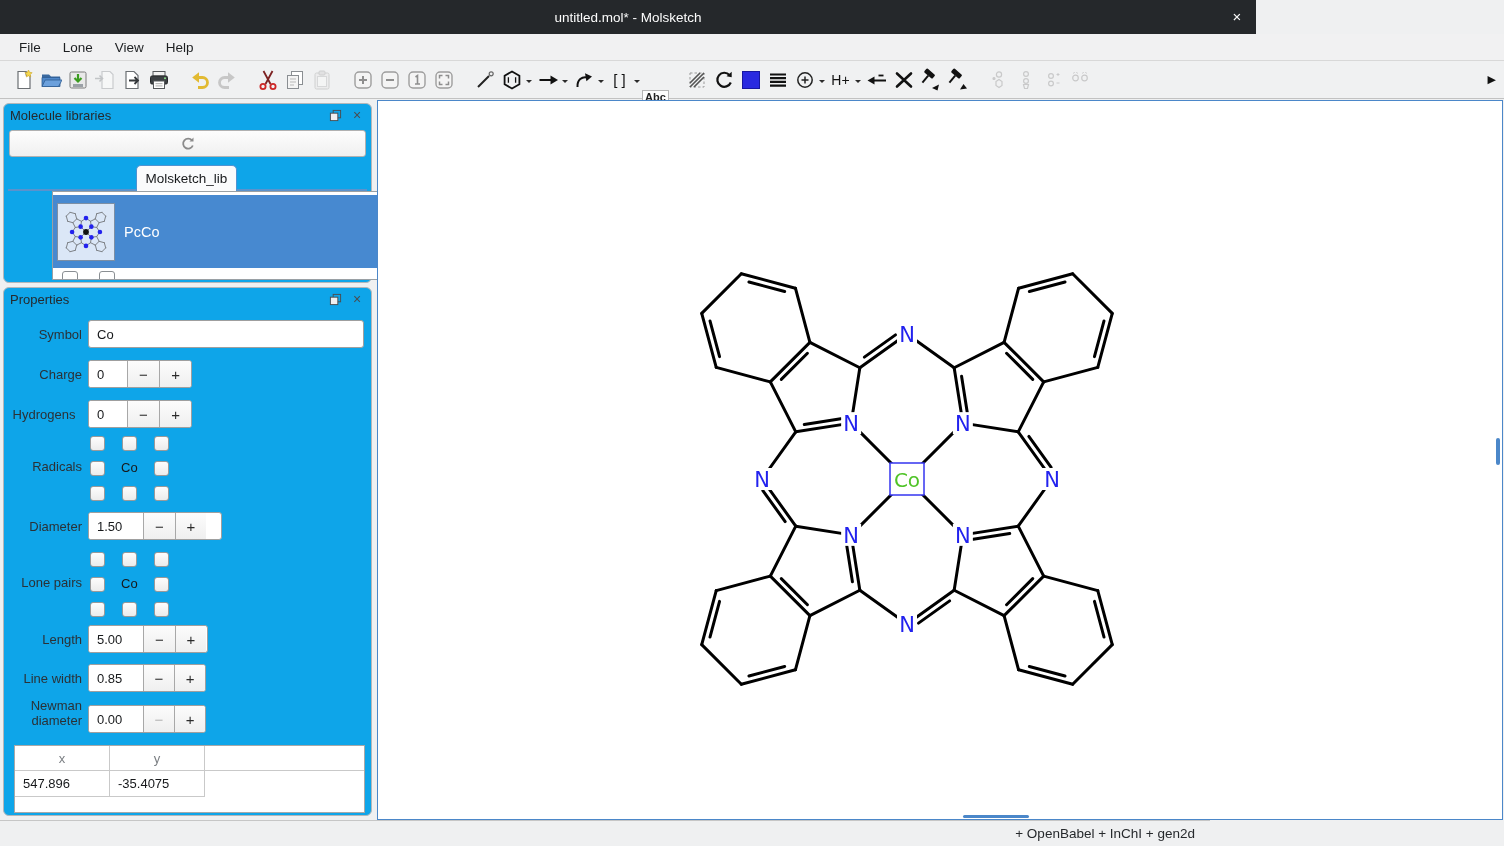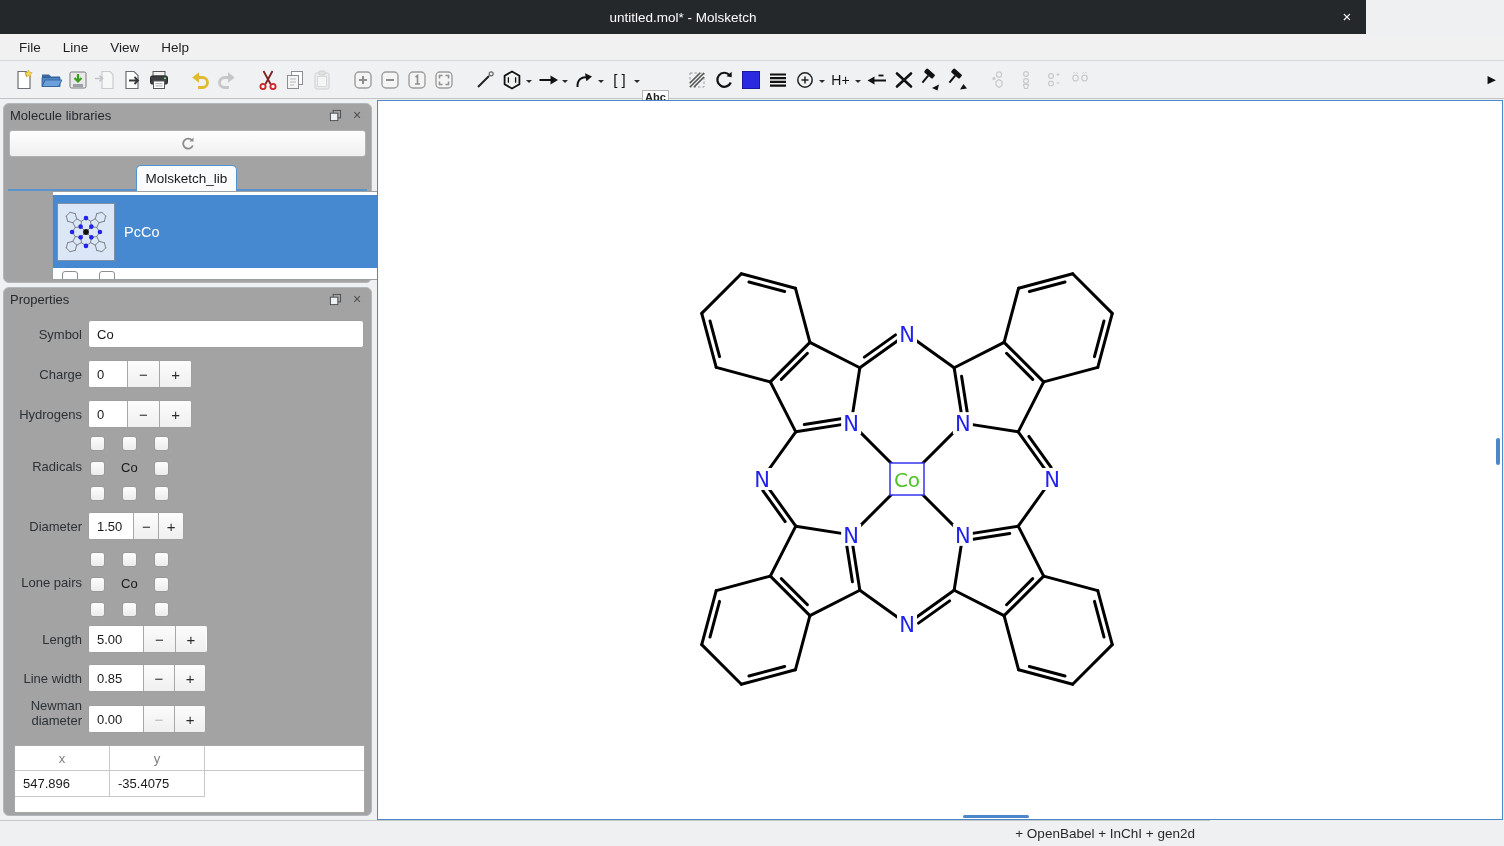--- a/index.html
+++ b/index.html
@@ -1,21 +1,21 @@
 <!DOCTYPE html>
 <html><head>
 <meta charset="utf-8">
 <style>
   html,body{margin:0;padding:0;background:#555;}
   *{box-sizing:border-box;}
   #app{position:relative;width:1504px;height:846px;background:#eff0f1;
        font-family:"Liberation Sans","DejaVu Sans",sans-serif;color:#26292c;overflow:hidden;}
 
   
-  .titlebar{position:absolute;left:0;top:0;width:1366px;height:34px;background:#25282b;
+  .titlebar{position:absolute;left:0;top:0;width:1256px;height:34px;background:#25282b;
             display:flex;align-items:center;justify-content:center;}
   .titlebar .title{color:#fcfcfc;font-size:13.5px;}
   .titlebar .close{position:absolute;right:10px;top:8px;width:18px;height:18px;color:#fcfcfc;
                    font-size:15px;line-height:18px;text-align:center;cursor:pointer;}
 
   
   .menubar{position:absolute;left:0;top:34px;width:1504px;height:27px;background:#f1f1f2;
            border-bottom:1px solid #d8d8d8;display:flex;padding-left:8px;}
   .menubar .mitem{padding:0 11px;font-size:13.5px;color:#1d1f21;height:100%;display:flex;align-items:center;cursor:default;}
 
@@ -30,21 +30,21 @@
   .tbtext{font-size:13px;color:#111;}
   .abcbox{font-size:11px;font-weight:bold;color:#222;border:1px solid #b5b5b5;padding:0 2px;background:#fdfdfd;line-height:13px;margin-top:44px;}
   .abcwrap{display:flex;flex-direction:column;align-items:center;}
   .abcwrap .under{width:0;height:0;border:4px solid transparent;border-top-color:#e8882a;margin-top:1px;}
   .swatch{width:18px;height:18px;background:#2a2ae0;border:1px solid #1818a0;}
   .spacer{flex:1 1 auto;}
   .extend{font-size:11px;color:#111;margin-right:8px;}
 
   
   .dock{position:absolute;left:0;top:99px;width:376px;height:721px;background:#eff0f1;}
-  .panel{position:absolute;left:3px;width:369px;background:#a3a3a3;border:1px solid #b4b7ba;border-radius:6px;}
+  .panel{position:absolute;left:3px;width:369px;background:#0ea5e9;border:1px solid #b4b7ba;border-radius:6px;}
   .panel-head{height:22px;display:flex;align-items:center;padding:0 6px;}
   .panel-title{font-size:13px;color:#252a2e;flex:1;}
   .panel-ic{width:16px;height:16px;display:flex;align-items:center;justify-content:center;color:#4a4d50;margin-left:6px;cursor:pointer;}
   .panel-ic svg{display:block;}
   .panel-x{font-size:14px;line-height:14px;}
 
   
   #lib-panel{top:4px;height:180px;}
   .refresh-btn{position:absolute;left:5px;top:26px;width:357px;height:27px;border:1px solid #b1b1b1;border-radius:3px;
                background:linear-gradient(#fdfdfd,#f0f0f0);display:flex;align-items:center;justify-content:center;
@@ -99,21 +99,21 @@
 
 <div id="app">
 
   <div class="titlebar">
     <span class="title">untitled.mol* - Molsketch</span>
     <span class="close">×</span>
   </div>
 
   <div class="menubar">
     <span class="mitem">File</span>
-    <span class="mitem">Line</span>
+    <span class="mitem">Lone</span>
     <span class="mitem">View</span>
     <span class="mitem">Help</span>
   </div>
 
   <div class="toolbar">
     <div class="tb">
         <svg width="22" height="22" viewBox="0 0 22 22">
           <path d="M5 2.5h8l4 4v13H5z" fill="#fff" stroke="#6b6f73" stroke-width="1.2"></path>
           <path d="M13 2.5v4h4" fill="none" stroke="#6b6f73"></path>
           <path d="M15.5 1l1.1 2.3 2.5.4-1.8 1.8.4 2.5-2.2-1.2-2.2 1.2.4-2.5-1.8-1.8 2.5-.4z" fill="#f7d94c" stroke="#c9a227" stroke-width=".6"></path>
@@ -469,42 +469,42 @@
           <span>Co</span>
         </div>
 
       <span class="plabel" style="top:79px;">Charge</span>
       <div class="spin" style="top:72px;width:104px;">
         <span class="val" style="width:38px;">0</span>
         <span class="btn" style="width:33px;">−</span>
         <span class="btn" style="width:32px;">+</span>
       </div>
 
-      <span class="plabel" style="top:119px;">Hydrogens</span>
+      <span class="plabel" style="top:119px;text-align:center;">Hydrogens</span>
       <div class="spin" style="top:112px;width:104px;">
         <span class="val" style="width:38px;">0</span>
         <span class="btn" style="width:33px;">−</span>
         <span class="btn" style="width:32px;">+</span>
       </div>
 
       <span class="plabel" style="top:171px;">Radicals</span>
       <div class="cbgrid" style="top:148px;width:100px;height:70px;">
         <span class="cb" style="left:0;top:0;"></span>
         <span class="cb" style="left:32px;top:0;"></span>
         <span class="cb" style="left:64px;top:0;"></span>
         <span class="cb" style="left:0;top:25px;"></span>
         <span class="cbcenter" style="left:31px;top:24px;">Co</span>
         <span class="cb" style="left:64px;top:25px;"></span>
         <span class="cb" style="left:0;top:50px;"></span>
         <span class="cb" style="left:32px;top:50px;"></span>
         <span class="cb" style="left:64px;top:50px;"></span>
       </div>
 
       <span class="plabel" style="top:231px;">Diameter</span>
-      <div class="spin" style="top:224px;width:96px;">
+      <div class="spin" style="top:224px;width:134px;">
         <span class="val" style="width:54px;">1.50</span>
         <span class="btn" style="width:32px;">−</span>
         <span class="btn" style="width:31px;">+</span>
       </div>
 
       <span class="plabel" style="top:287px;">Lone pairs</span>
       <div class="cbgrid" style="top:264px;width:100px;height:70px;">
         <span class="cb" style="left:0;top:0;"></span>
         <span class="cb" style="left:32px;top:0;"></span>
         <span class="cb" style="left:64px;top:0;"></span>

